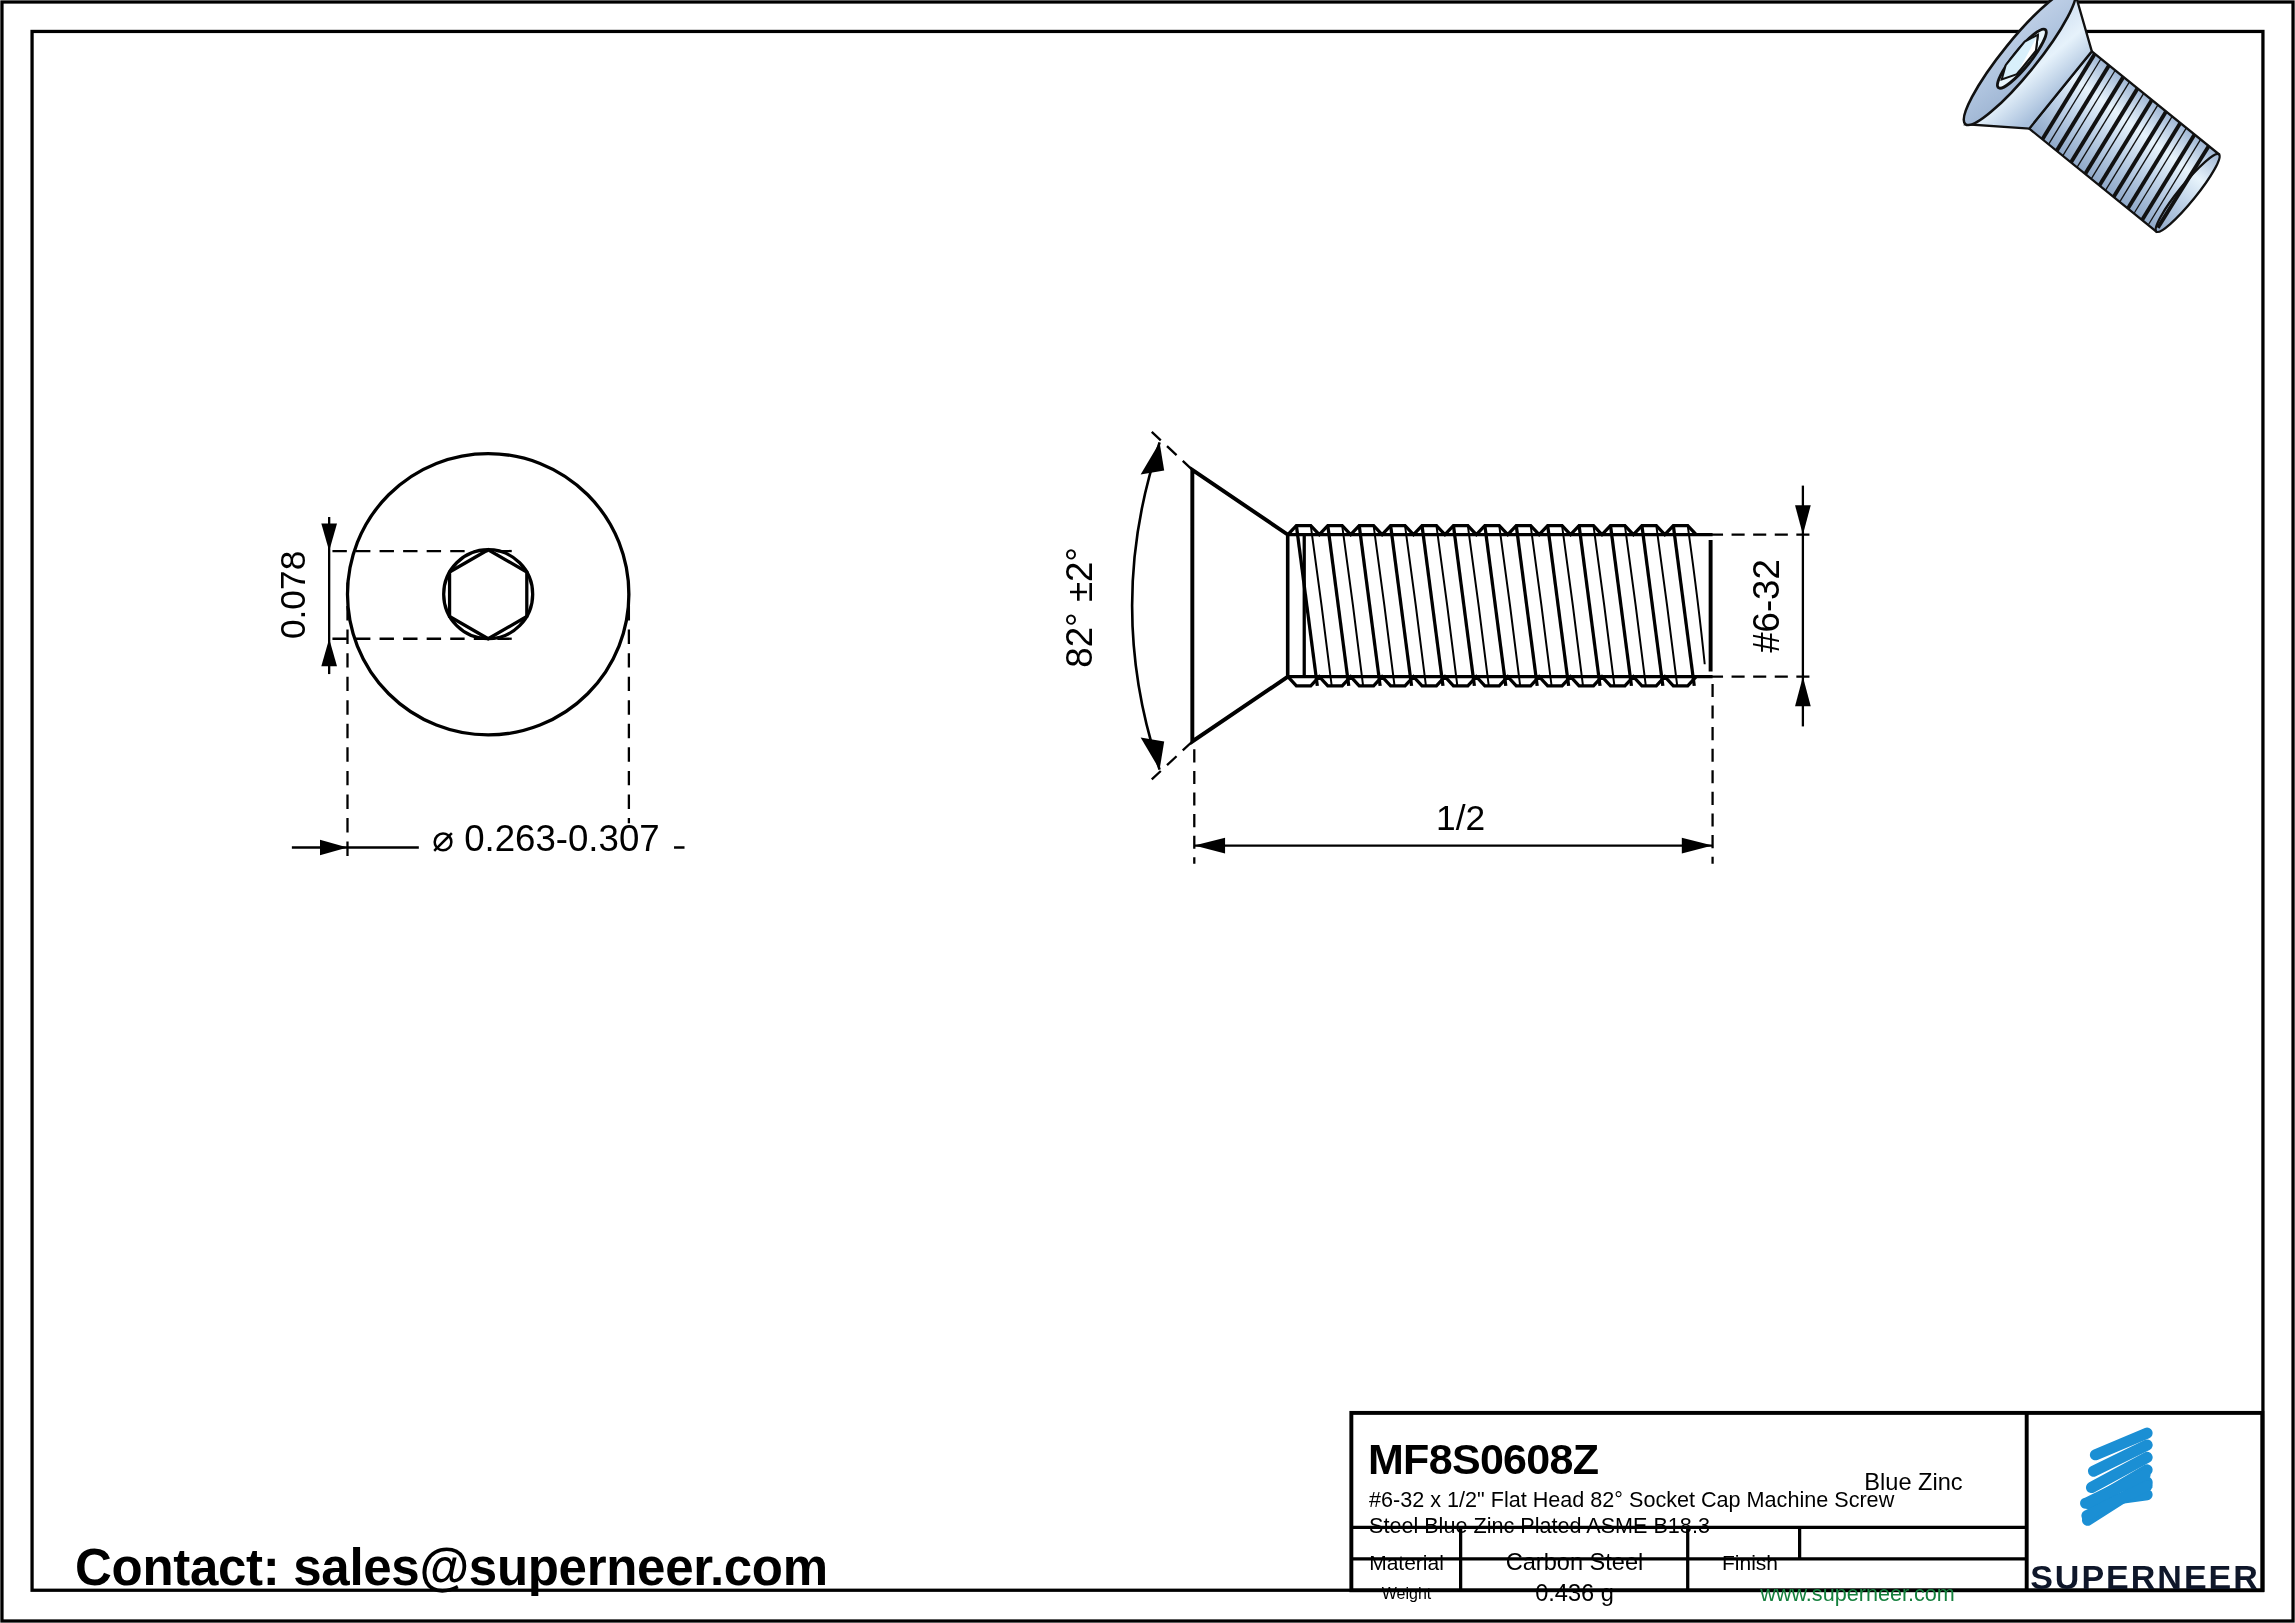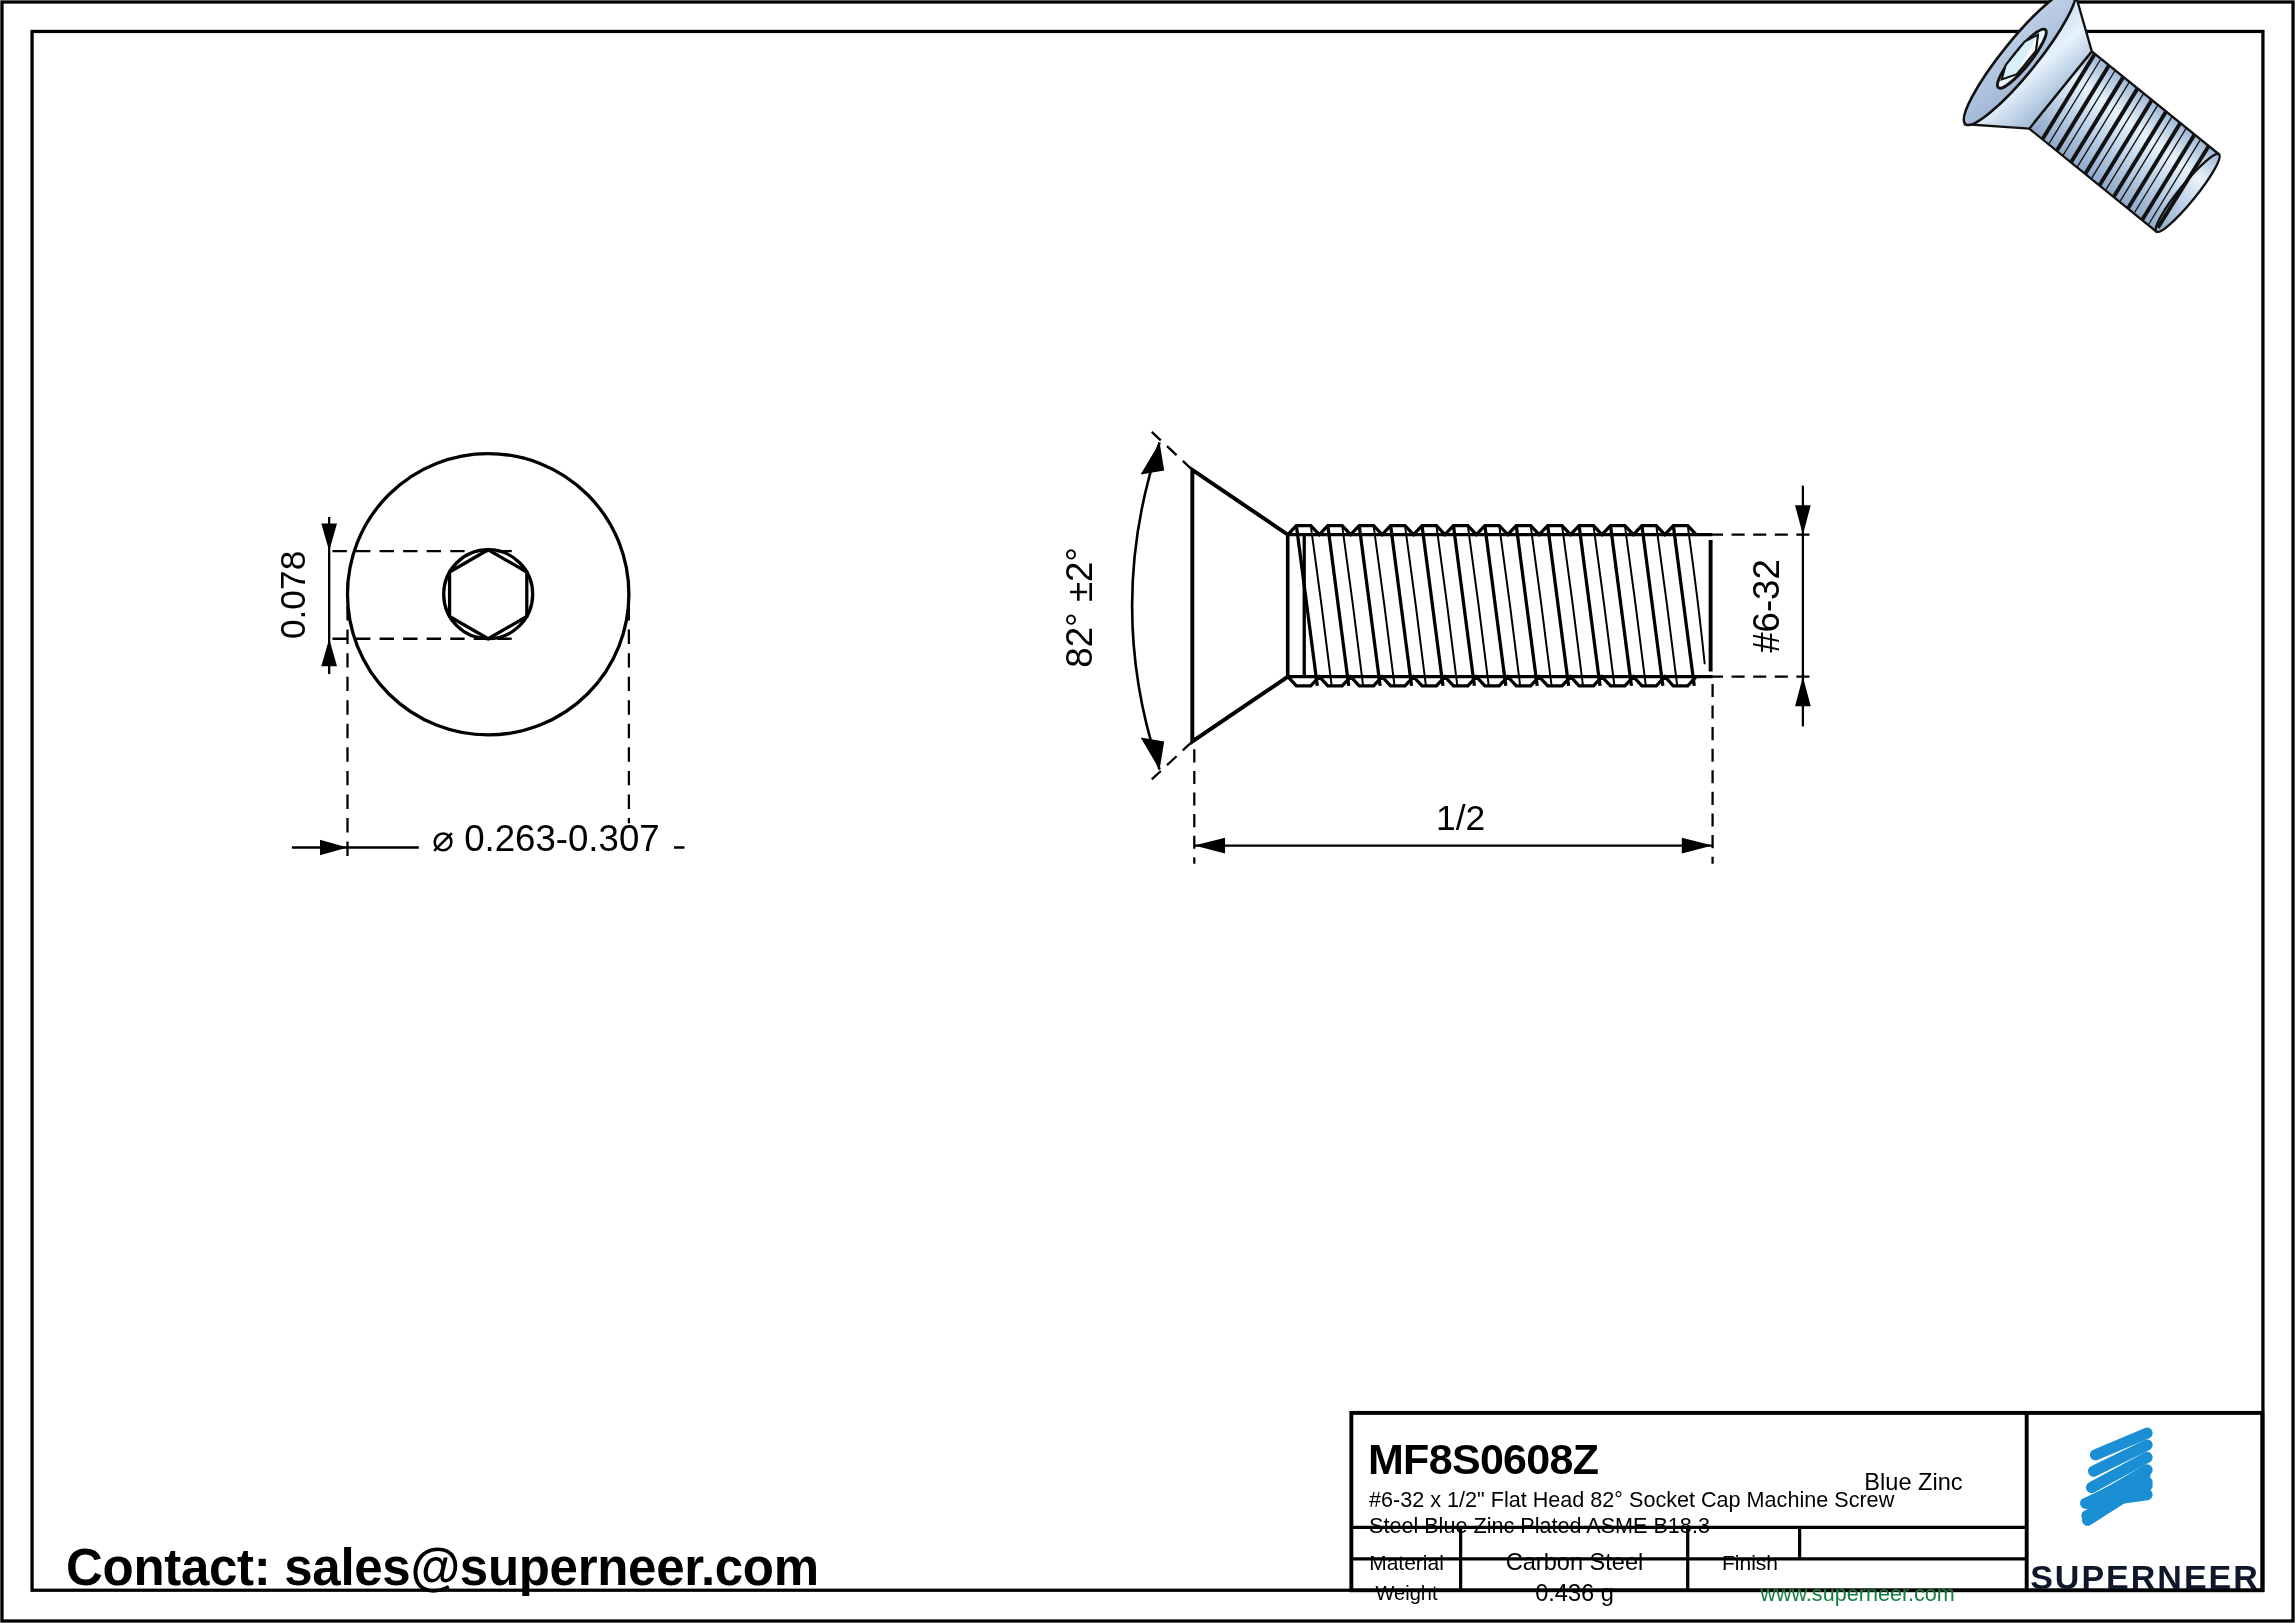--- a/index.html
+++ b/index.html
@@ -213,41 +213,41 @@
       <path d="M 3196 2273 L 3281 2227"></path>
       <path d="M 3193 2298 L 3281 2246"></path>
       <path d="M 3190 2323 L 3281 2265"></path>
       <path d="M 3187 2297 L 3281 2284"></path>
       <path d="M 3189 2316 L 3281 2270"></path>
       <path d="M 3192 2295 L 3278 2253"></path>
     </g>
 
   </svg>
 
-  <div class="tb-cell" style="left:66px;top:1517px;width:785px;height:63px;justify-content:flex-start;
+  <div class="tb-cell" style="left:75px;top:1517px;width:785px;height:63px;justify-content:flex-start;
               font-size:51px;font-weight:700;letter-spacing:-0.3px;">Contact: sales@superneer.com</div>
 
   <div class="tb-cell" style="left:1368px;top:1417px;width:641px;height:47px;justify-content:flex-start;
               font-size:43px;font-weight:700;letter-spacing:-0.7px;">MF8S0608Z</div>
 
   <div class="tb-cell" style="left:1369px;top:1468px;width:648px;height:26px;justify-content:flex-start;
               font-size:21.6px;">#6-32  x 1/2" Flat Head 82° Socket Cap Machine Screw</div>
 
   <div class="tb-cell" style="left:1369px;top:1494px;width:648px;height:26px;justify-content:flex-start;
               font-size:21.6px;">Steel Blue Zinc Plated ASME B18.3</div>
 
   <div class="tb-cell" style="left:1352px;top:1528px;width:109px;height:31px;font-size:21px;">Material</div>
 
   <div class="tb-cell" style="left:1461px;top:1528px;width:227px;height:31px;font-size:23.6px;">Carbon Steel</div>
 
   <div class="tb-cell" style="left:1688px;top:1528px;width:124px;height:31px;font-size:21px;">Finish</div>
 
   <div class="tb-cell" style="left:1800px;top:1448px;width:227px;height:31px;font-size:23.6px;">Blue Zinc</div>
 
-  <div class="tb-cell" style="left:1352px;top:1559px;width:109px;height:31px;font-size:20px;">Weight</div>
+  <div class="tb-cell" style="left:1352px;top:1559px;width:109px;height:31px;font-size:16px;">Weight</div>
 
   <div class="tb-cell" style="left:1461px;top:1559px;width:227px;height:31px;font-size:23.6px;">0.436 g</div>
 
   <div class="tb-cell" style="left:1688px;top:1559px;width:339px;height:31px;font-size:21.6px;color:#15803d;">www.superneer.com</div>
 
   <div class="tb-cell" style="left:2029px;top:1538px;width:232px;height:41px;font-size:34px;
               font-weight:700;color:#0f172a;letter-spacing:2px;">SUPERNEER</div>
 
 </div>
 

